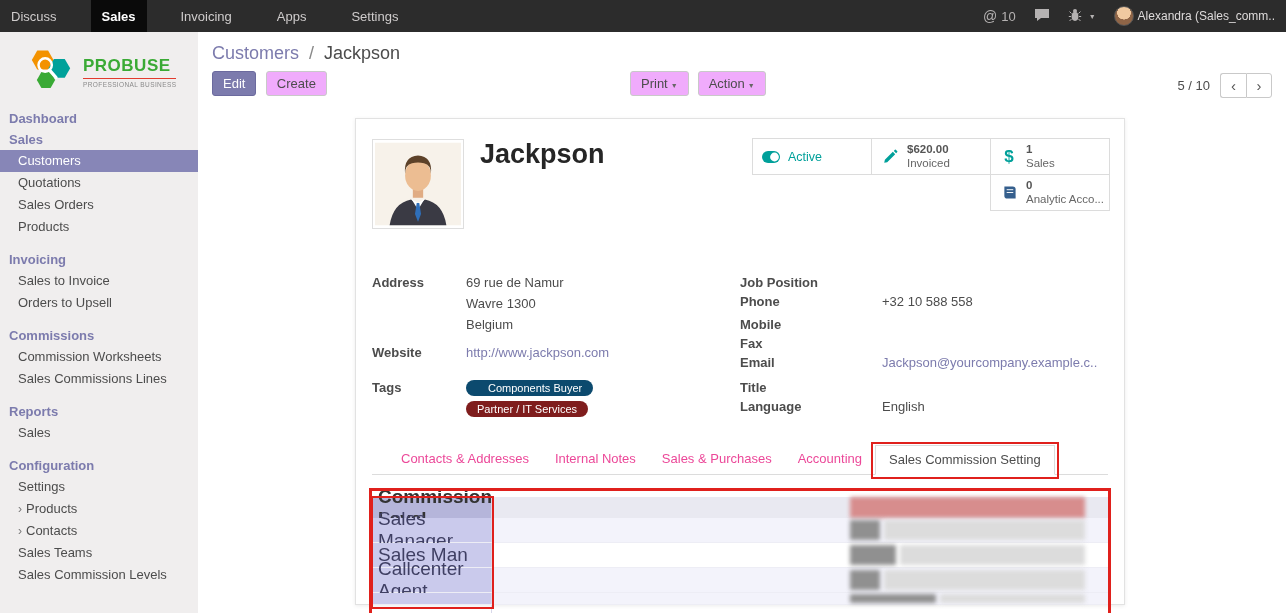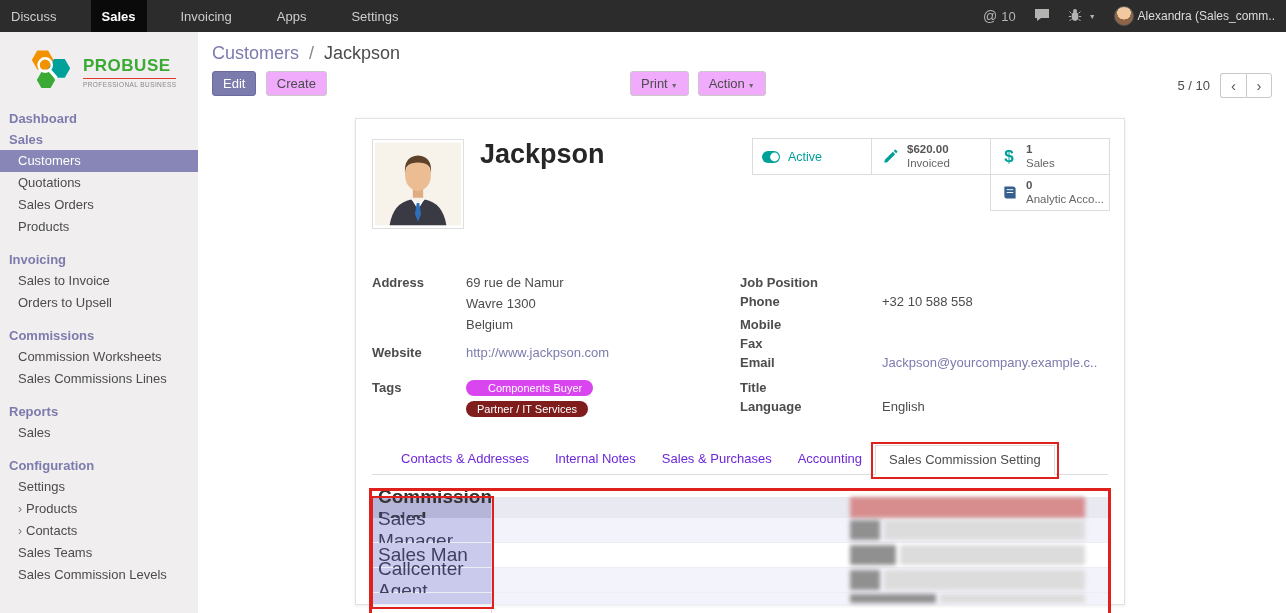--- a/index.html
+++ b/index.html
@@ -72,28 +72,28 @@
   
   .fields { clear:both; display:flex; margin-top:32px; font-size:13px; color:#4c4c4c; min-height:150px; }
   .fcol { width:50%; }
   .frow { display:flex; margin-bottom:7px; }
   .flabel { font-weight:bold; width:94px; flex:0 0 94px; color:#4c4c4c; }
   .fcol.rightcol .flabel { width:142px; flex:0 0 142px; }
   .fval { color:#4c4c4c; }
   .addr div { margin-bottom:6px; }
   .link { color:#7c7bad; cursor:pointer; text-decoration:none; }
   .pill { display:block; width:fit-content; color:#fff; font-size:11px; padding:2px 11px; border-radius:10px; margin:0 0 5px 0; cursor:pointer; }
-  .pill.blue { background:#d946ef;padding-left:22px; }
+  .pill.blue { background:#0c4a6e;padding-left:22px; }
   .pill.plum { background:#7f1d1d; }
   .rrow { display:flex; margin-bottom:4px; min-height:15px; }
   .mt8 { margin-top:8px; } .mt10 { margin-top:10px; }
 
   
   .tabs { display:flex; border-bottom:1px solid #dcdcdc; margin-top:16px; padding-left:16px; font-size:13px; }
-  .tab { padding:6px 13px 7px; color:#6d28d9; cursor:pointer; white-space:nowrap; }
+  .tab { padding:6px 13px 7px; color:#ec4899; cursor:pointer; white-space:nowrap; }
   .tab.active { color:#4c4c4c; background:#fff; border:1px solid #dcdcdc; border-bottom:1px solid #fff;
                 margin-bottom:-1px; position:relative; }
   .anno-tab { position:absolute; left:-5px; right:-5px; top:-4px; bottom:-5px; border:2px solid #e0201c; pointer-events:none; }
 
   
   .ctable { position:relative; margin-top:22px; font-size:19px; }
   .trow { display:flex; height:25px; border-bottom:1px solid #ededf5; }
   .trow.thead { height:21px; border-bottom:none; }
   .trow.small { height:12px; }
   .trow.footer { height:13px; border-bottom:1px solid #c0c0c0; }

